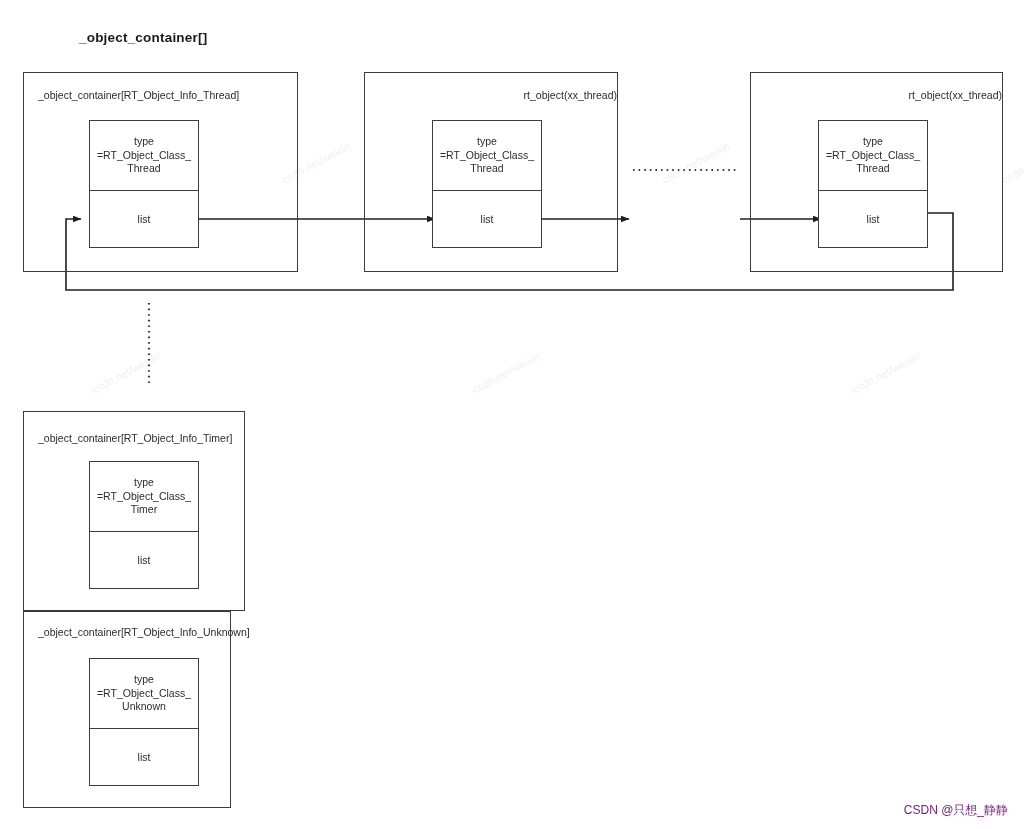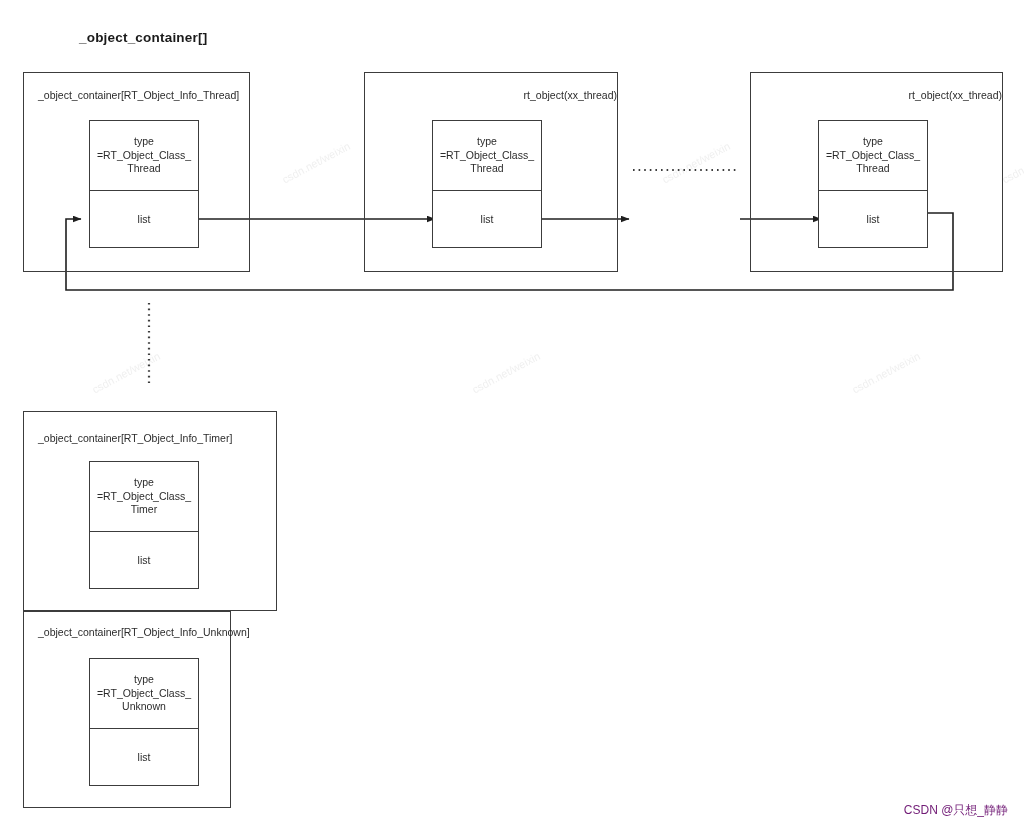--- a/index.html
+++ b/index.html
@@ -116,21 +116,21 @@
 
   <line x1="740" y1="219" x2="821" y2="219" stroke="#1f1f1f" stroke-width="1.6" marker-end="url(#arrowhead)"></line>
 
   <polyline points="928,213 953,213 953,290 66,290 66,219 81,219" fill="none" stroke="#1f1f1f" stroke-width="1.6" marker-end="url(#arrowhead)"></polyline>
 
   <line x1="149" y1="303" x2="149" y2="385" stroke="#3c3c3c" stroke-width="2.2" stroke-linecap="butt" stroke-dasharray="1.6 4"></line>
 </svg>
 
 <div class="diagram-title">_object_container[]</div>
 
-<div class="container-box" style="left:23px; top:72px; width:227px; height:200px;">
+<div class="container-box" style="left:23px; top:72px; width:275px; height:200px;">
   <div class="container-label left-align" style="top:16px;">_object_container[RT_Object_Info_Thread]</div>
 </div>
 <div class="node-box" style="left:89px; top:120px; width:110px; height:128px;">
   <div class="node-type" style="height:70px;">
     <span>type</span>
     <span>=RT_Object_Class_</span>
     <span>Thread</span>
   </div>
   <div class="node-list">list</div>
 </div>
@@ -152,21 +152,21 @@
 </div>
 <div class="node-box" style="left:818px; top:120px; width:110px; height:128px;">
   <div class="node-type" style="height:70px;">
     <span>type</span>
     <span>=RT_Object_Class_</span>
     <span>Thread</span>
   </div>
   <div class="node-list">list</div>
 </div>
 
-<div class="container-box" style="left:23px; top:411px; width:254px; height:200px;">
+<div class="container-box" style="left:23px; top:411px; width:222px; height:200px;">
   <div class="container-label left-align" style="top:20px;">_object_container[RT_Object_Info_Timer]</div>
 </div>
 <div class="node-box" style="left:89px; top:461px; width:110px; height:128px;">
   <div class="node-type" style="height:70px;">
     <span>type</span>
     <span>=RT_Object_Class_</span>
     <span>Timer</span>
   </div>
   <div class="node-list">list</div>
 </div>

